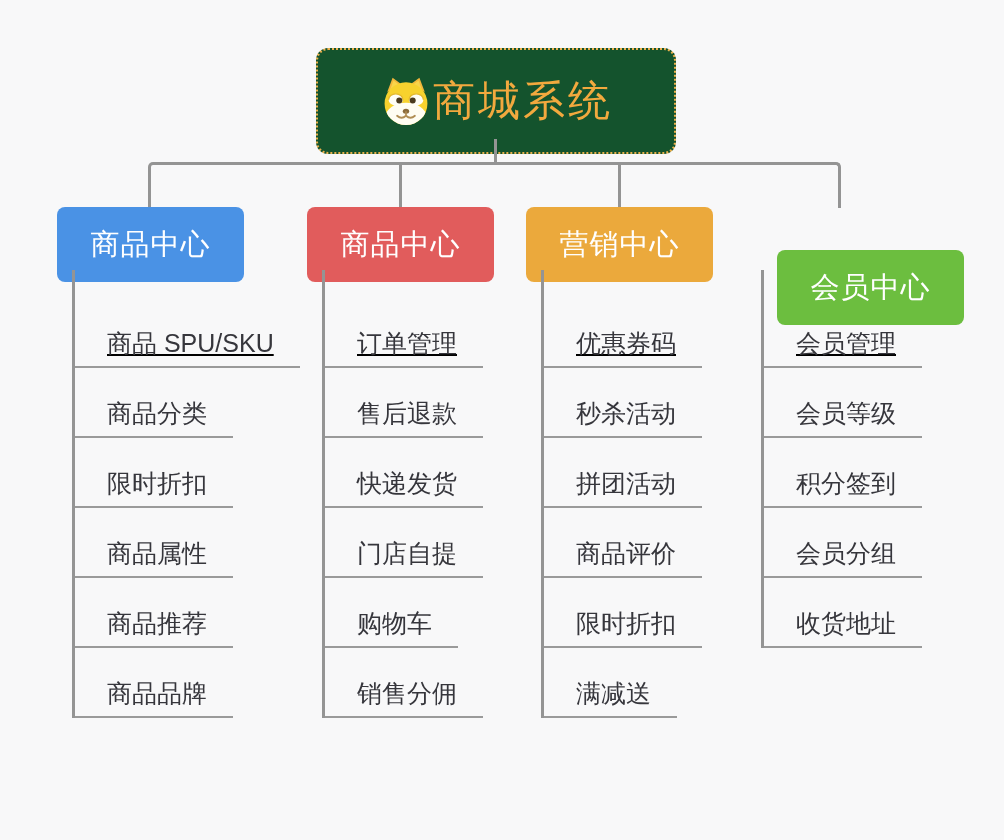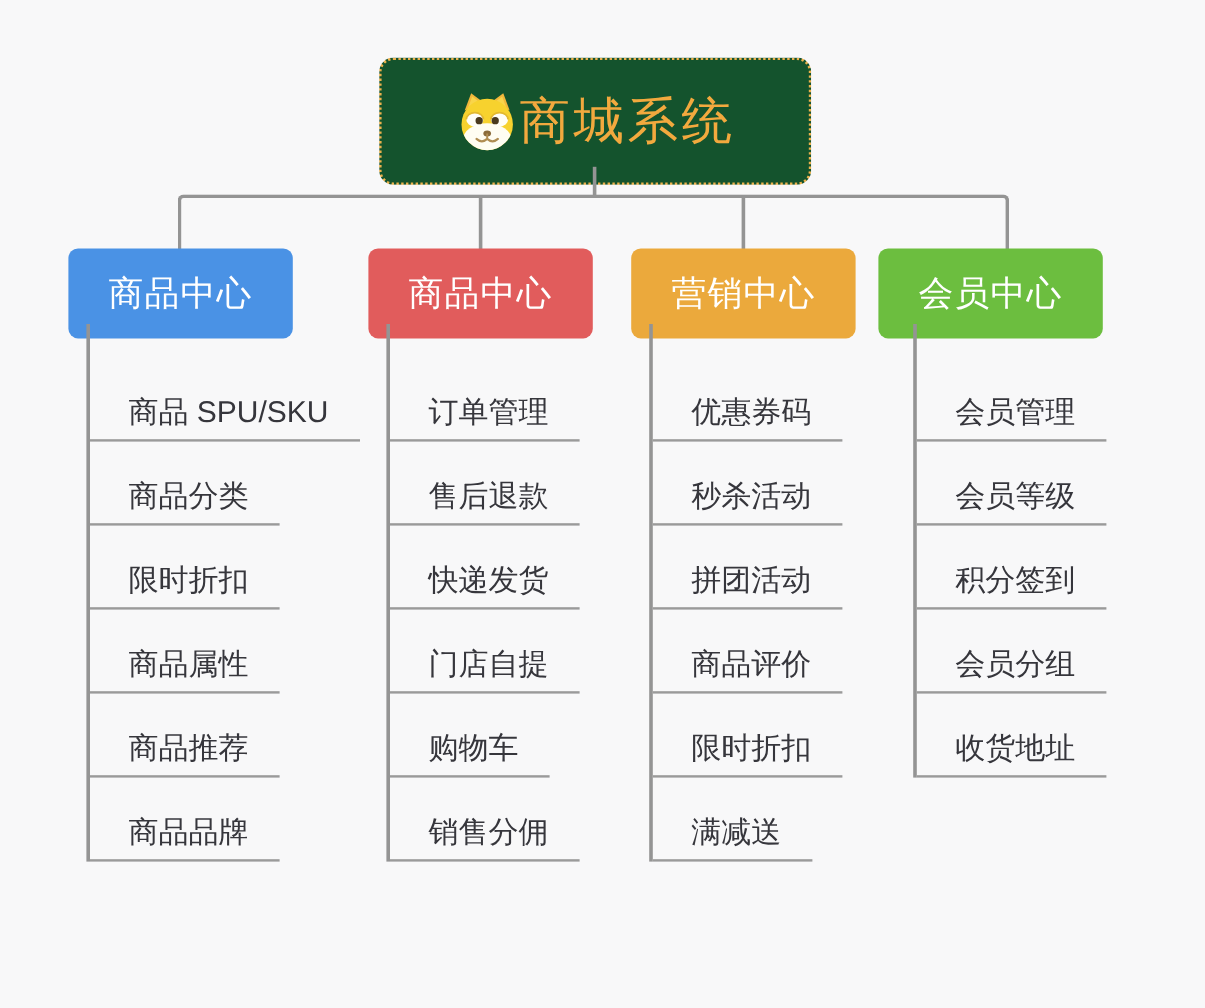--- a/index.html
+++ b/index.html
@@ -61,40 +61,40 @@
     font-size: 29px;
     letter-spacing: 1px;
     display: flex;
     align-items: center;
     justify-content: center;
     white-space: nowrap;
   }
   .bx-0 { left: 57px; }
   .bx-1 { left: 307px; }
   .bx-2 { left: 526px; }
-  .bx-3 { left: 732px; }
+  .bx-3 { left: 777px; margin-top: 43px; }
 
   
   .leaf-col {
     position: absolute;
     top: 270px;
     border-left: 3px solid #949494;
     width: 230px;
   }
   .col-0 { left: 72px; }
   .col-1 { left: 322px; }
   .col-2 { left: 541px; }
   .col-3 { left: 761px; }
 
   .leaf {
     height: 70px;
     display: flex;
     align-items: flex-end;
   }
-  .leaf:first-child { height: 98px; }
+  .leaf:first-child { height: 98px; text-decoration: underline; }
   .leaf-label {
     display: inline-block;
     white-space: nowrap;
     font-size: 25px;
     color: #36363c;
     padding: 0 26px 6px 32px;
     border-bottom: 2px solid #9a9a9a;
   }
 </style>
 </head>

